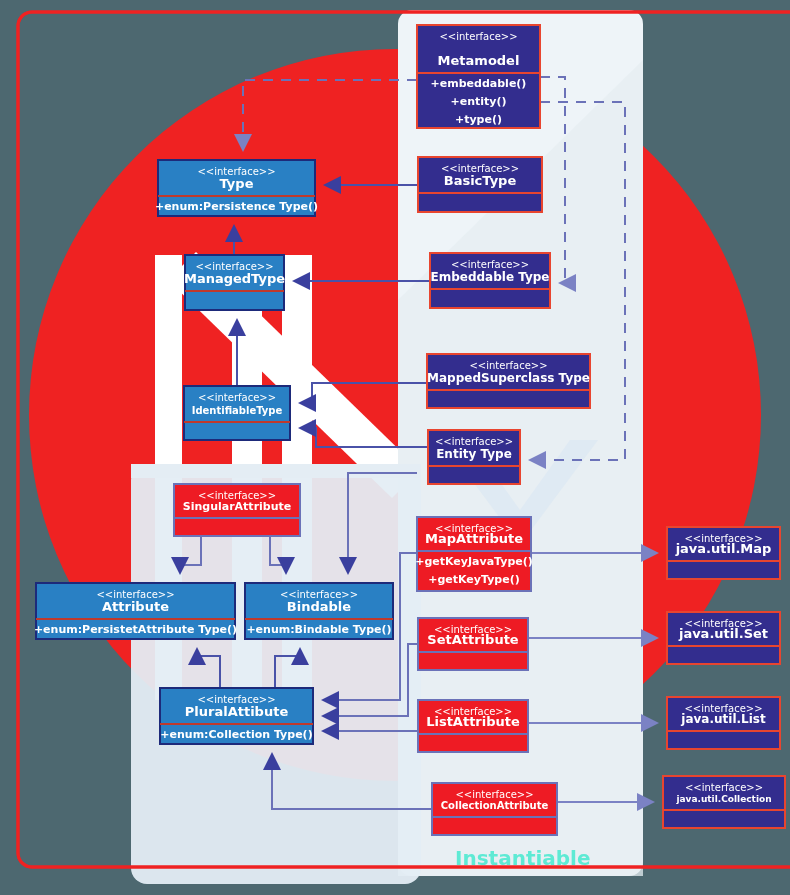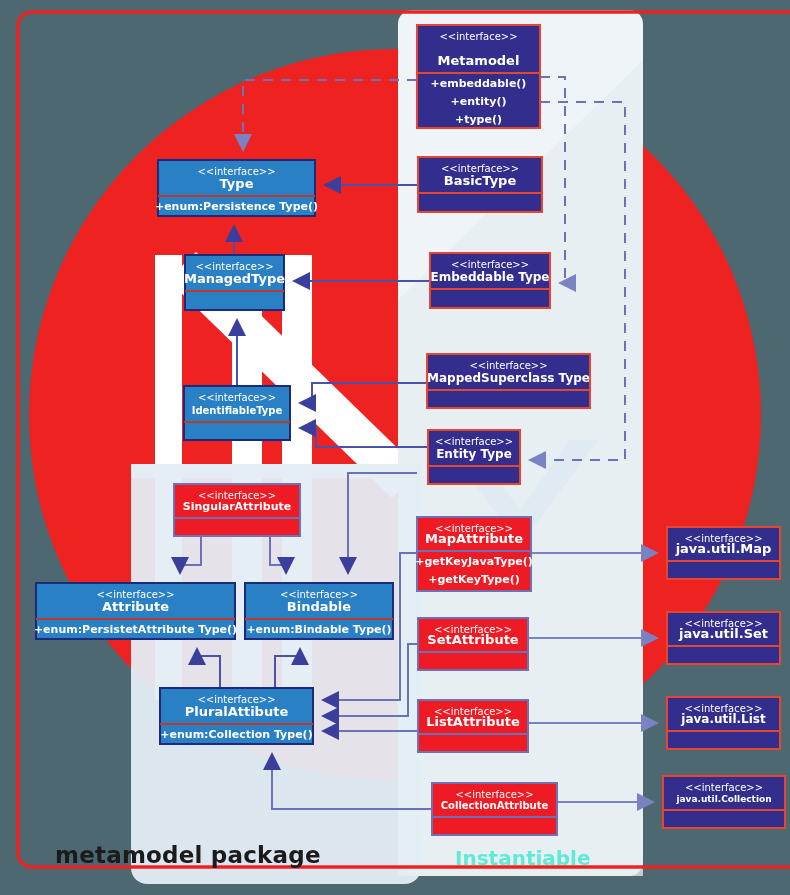--- a/index.html
+++ b/index.html
@@ -232,20 +232,17 @@
           <g>
             <rect x="663" y="776" width="122" height="52" fill="#332d8e" stroke="#e8452f" stroke-width="2"></rect>
             <line x1="663" y1="810" x2="785" y2="810" stroke="#e8452f" stroke-width="2"></line>
             <text x="724" y="791" text-anchor="middle" font-size="10" fill="#ffffff" font-family="&quot;DejaVu Sans&quot;, sans-serif">&lt;&lt;interface&gt;&gt;</text>
             <text x="724" y="802" text-anchor="middle" font-size="9" fill="#ffffff" font-weight="bold" font-family="&quot;DejaVu Sans&quot;, sans-serif">java.util.Collection</text>
           </g>
         </g>
     </g>
   </svg>
 
-  <div style="position:absolute;left:55px;top:842px;">
-    <span class="cap" style="font-size:23px;color:#1b1b1b;letter-spacing:0.2px;">metamodel package</span>
-  </div>
   <div style="position:absolute;left:455px;top:846px;">
     <span class="cap" style="font-size:20px;color:#5eead4;">Instantiable</span>
   </div>
 
 </div>
 
 </body></html>

